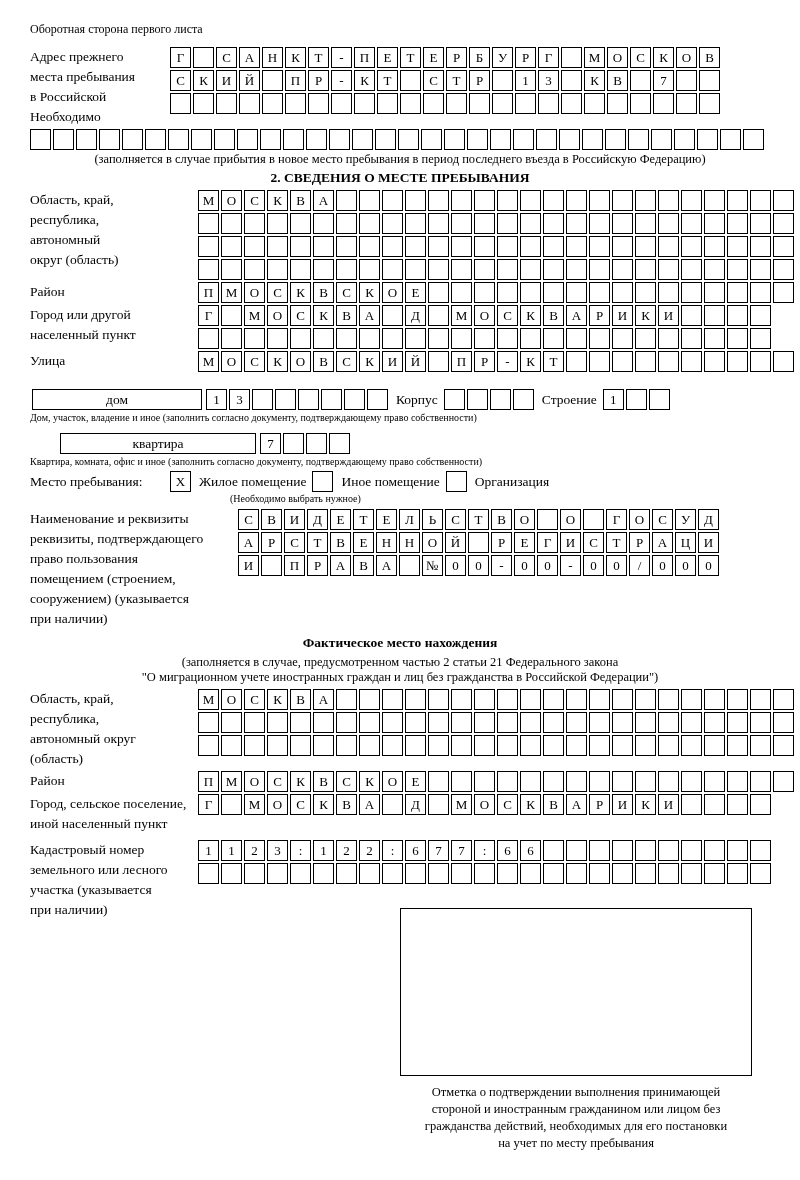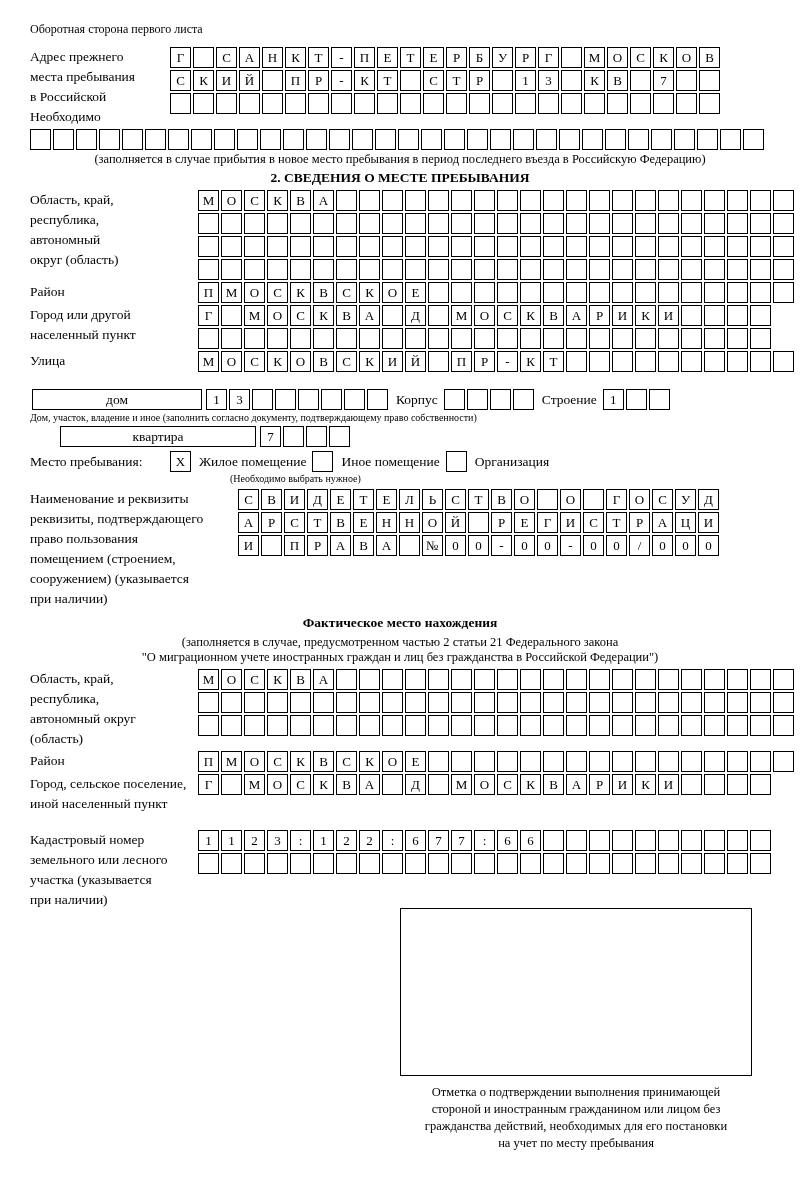--- a/index.html
+++ b/index.html
@@ -526,29 +526,30 @@
       </div>
     <div class="inline-lbl">Строение</div>
     <div class="cells" id="strc">
         <div class="cell">1</div>
         <div class="cell blank"></div>
         <div class="cell blank"></div>
       </div>
   </div>
   <div class="small" style="margin-top:2px">Дом, участок, владение и иное (заполнить согласно документу, подтверждающему право собственности)</div>
 
-  <div class="row" style="margin-top:3px; padding-left:30px">
+  <div class="row" style="margin-top:10px; padding-left:30px">
     <div class="boxline" style="width:196px;">квартира</div>
     <div class="cells" id="kvc" style="margin-left:4px">
         <div class="cell">7</div>
         <div class="cell blank"></div>
         <div class="cell blank"></div>
         <div class="cell blank"></div>
       </div>
   </div>
+  <div class="small" style="margin-top:2px">Квартира, комната, офис и иное (заполнить согласно документу, подтверждающему право собственности)</div>
 
   <div class="row" style="margin-top:4px; align-items:center">
     <div class="lbl" style="width:140px">Место пребывания:</div>
     <div class="chk">Х</div>
     <div class="inline-lbl">Жилое помещение</div>
     <div class="chk"></div>
     <div class="inline-lbl">Иное помещение</div>
     <div class="chk"></div>
     <div class="inline-lbl">Организация</div>
   </div>
@@ -794,21 +795,21 @@
         <div class="cell">И</div>
         <div class="cell">К</div>
         <div class="cell">И</div>
         <div class="cell blank"></div>
         <div class="cell blank"></div>
         <div class="cell blank"></div>
         <div class="cell blank"></div>
       </div>
   </div>
 
-  <div class="row" style="margin-top:16px">
+  <div class="row" style="margin-top:6px">
     <div class="labelcol2">
       <div>Кадастровый номер</div>
       <div>земельного или лесного</div>
       <div>участка (указывается</div>
       <div>при наличии)</div>
     </div>
     <div>
       <div class="cells" id="cad0">
           <div class="cell">1</div>
           <div class="cell">1</div>

